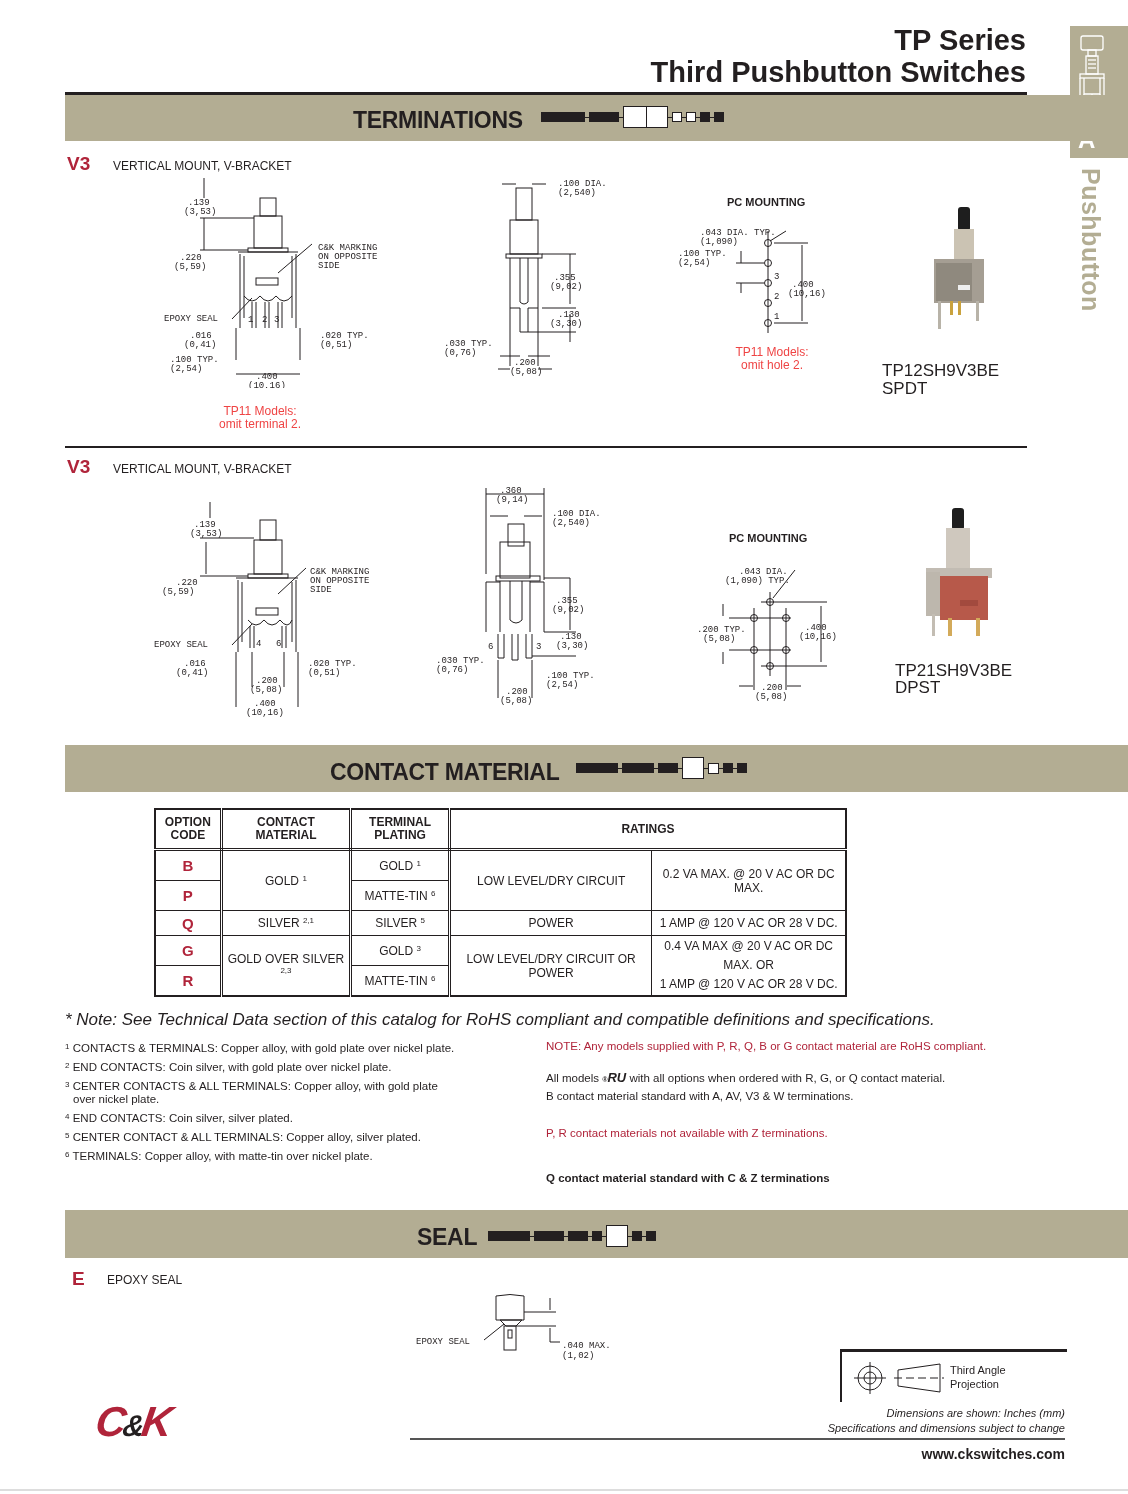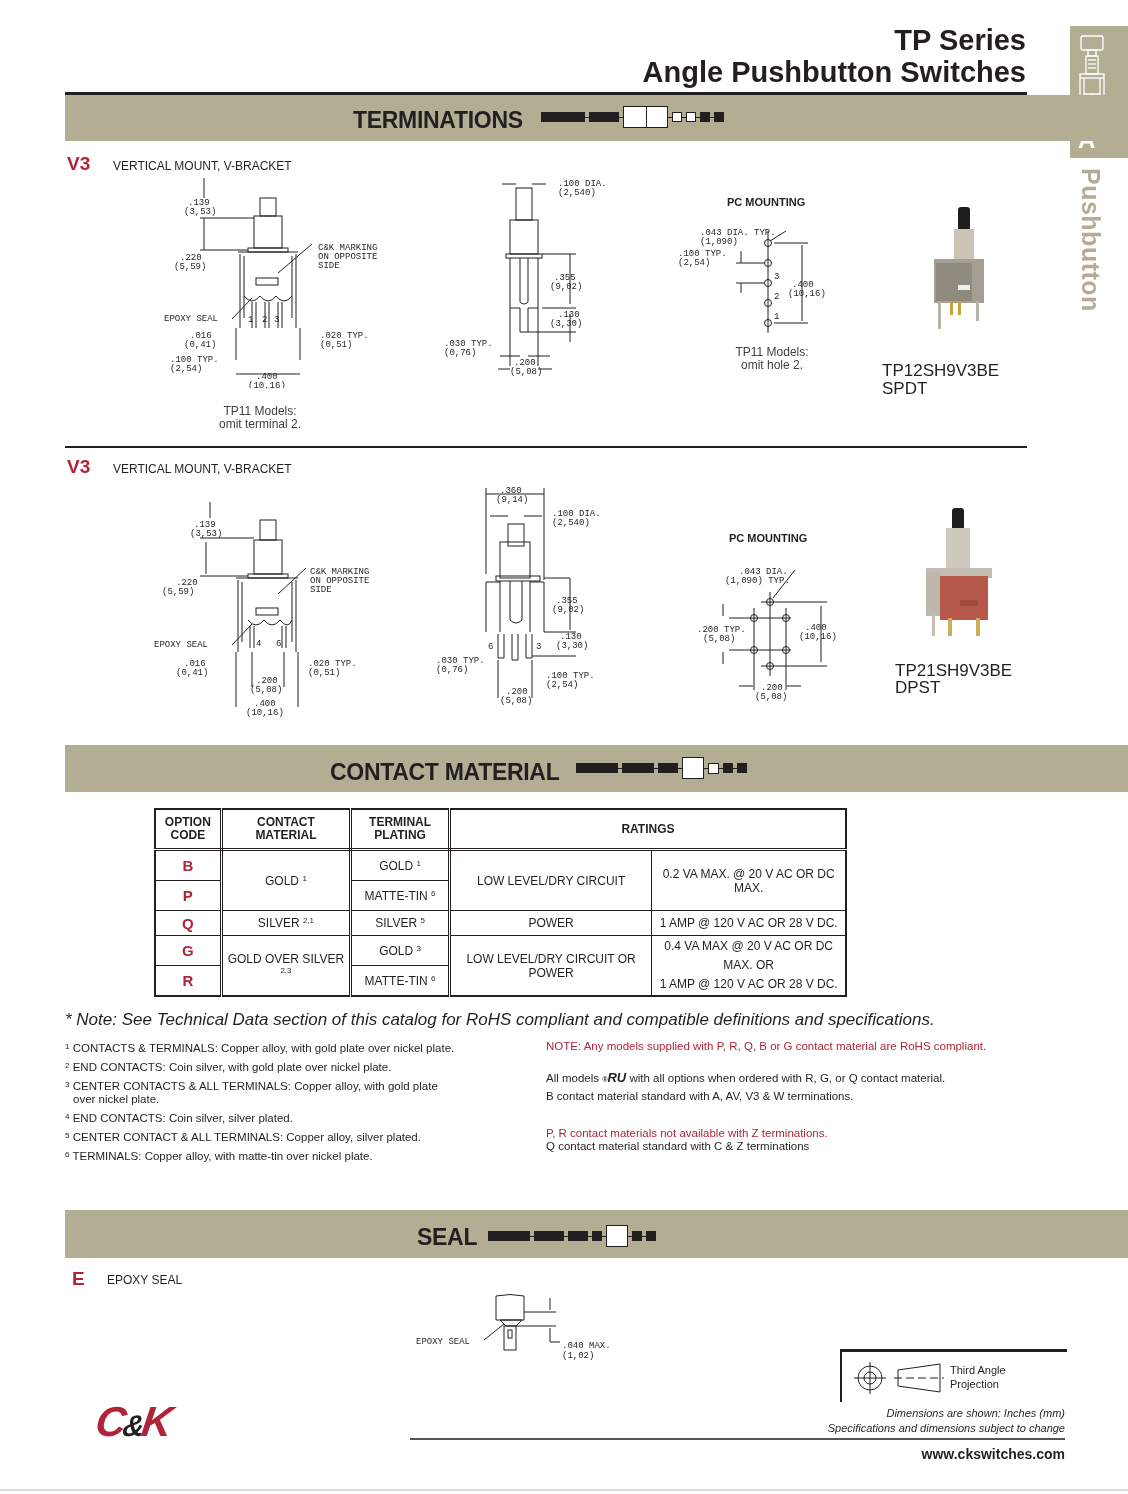--- a/index.html
+++ b/index.html
@@ -15,21 +15,21 @@
   .code-strip .ln{background:#231f20;height:1px;width:4px;}
   .code-strip .wbox{background:#fff;border:1px solid #231f20;box-sizing:border-box;}
   .sidetab{position:absolute;left:1070px;width:58px;background:#b3ad93;}
   .sidetab-letter{position:absolute;left:1070px;top:122px;width:58px;height:36px;background:#b3ad93;color:#fff;font-weight:bold;font-size:24px;line-height:36px;padding-left:8px;box-sizing:border-box;}
   .sidetab-vert{position:absolute;left:1076px;top:168px;writing-mode:vertical-rl;font-weight:bold;font-size:25px;color:#b3ad93;letter-spacing:0.5px;}
   .opt-code{position:absolute;color:#b0243a;font-weight:bold;font-size:19px;}
   .opt-desc{position:absolute;font-size:12px;color:#231f20;}
   .hrule{position:absolute;left:65px;width:962px;height:2px;background:#231f20;}
   .drawing{position:absolute;}
   .drawing svg{display:block;}
-  .caption{position:absolute;font-size:12px;text-align:center;color:#404040;line-height:13px;}
+  .caption{position:absolute;font-size:12px;text-align:center;color:#ef4444;line-height:13px;}
   .model{position:absolute;font-size:17px;line-height:17px;color:#231f20;}
   table.cm{position:absolute;left:154px;top:808px;width:693px;border-collapse:collapse;border:2px solid #231f20;font-size:12px;}
   table.cm td,table.cm th{border:1px solid #231f20;text-align:center;padding:0;}
   table.cm th{font-weight:bold;font-size:12px;line-height:13px;height:38px;border-bottom:3px double #231f20;}
   table.cm .vdbl{border-right:3px double #231f20;}
   table.cm .code{color:#b0243a;font-weight:bold;font-size:15px;height:29px;}
   table.cm sup{font-size:8px;vertical-align:4px;}
   .note{position:absolute;font-size:17px;color:#231f20;font-style:italic;}
   .fn{position:absolute;left:65px;font-size:11.5px;color:#231f20;line-height:13px;}
   .fn sup{font-size:8px;vertical-align:3px;}
@@ -43,21 +43,21 @@
   .footer-rule{position:absolute;left:410px;top:1438px;width:655px;height:2px;background:#555;}
   .pagenum{position:absolute;left:563px;top:1522px;font-size:14px;}
   .url{position:absolute;right:63px;top:1446px;font-size:14px;font-weight:bold;}
   .bottom-rule{position:absolute;left:0;top:1489px;width:1128px;height:2px;background:#ddd;}
   .photo{position:absolute;}
 </style>
 </head>
 <body>
 
 <div class="title1">TP Series</div>
-<div class="title2">Angle Pushbutton Switches</div>
+<div class="title2">Third Pushbutton Switches</div>
 
 <div class="sidetab" style="top:26px;height:90px;">
   <svg width="58" height="90" viewBox="0 0 58 90">
     <g fill="none" stroke="#fff" stroke-width="1.3">
       <rect x="11" y="10" width="22" height="14" rx="2"></rect>
       <rect x="18" y="24" width="8" height="6"></rect>
       <rect x="16" y="30" width="12" height="18"></rect>
       <line x1="18" y1="34" x2="26" y2="34"></line>
         <line x1="18" y1="38" x2="26" y2="38"></line>
         <line x1="18" y1="42" x2="26" y2="42"></line>
@@ -443,21 +443,21 @@
 <div class="fn" style="top:1129px;"><sup>5</sup> <span>CENTER CONTACT &amp; ALL TERMINALS: Copper alloy, silver plated.</span></div>
 <div class="fn" style="top:1148px;"><sup>6</sup> <span>TERMINALS: Copper alloy, with matte-tin over nickel plate.</span></div>
 
 <div class="rn red" style="top:1040px;">NOTE: Any models supplied with P, R, Q, B or G contact material are RoHS compliant.</div>
 <div class="rn" style="top:1071px;">
   <span>All models</span>
   <span style="font-weight:bold;font-style:italic;font-size:13px;"><span style="font-size:7px">®</span>RU</span>
   <span>with all options when ordered with R, G, or Q contact material.</span>
 </div>
 <div class="rn" style="top:1090px;">B contact material standard with A, AV, V3 &amp; W terminations.</div>
-<div class="rn" style="top:1140px;">Q contact material standard with C &amp; Z terminations</div>
+<div class="rn" style="top:1172px;font-weight:bold;">Q contact material standard with C &amp; Z terminations</div>
 <div class="rn red" style="top:1127px;">P, R contact materials not available with Z terminations.</div>
 
 <div class="band" style="top:1210px;height:48px;">
   <h2 style="left:352px;top:14px;">SEAL</h2>
   <div class="code-strip" style="left:423px;top:15px;">
     <div class="blk" style="width:42px"></div>
       <div class="ln"></div>
     <div class="blk" style="width:30px"></div>
       <div class="ln"></div>
     <div class="blk" style="width:20px"></div>

